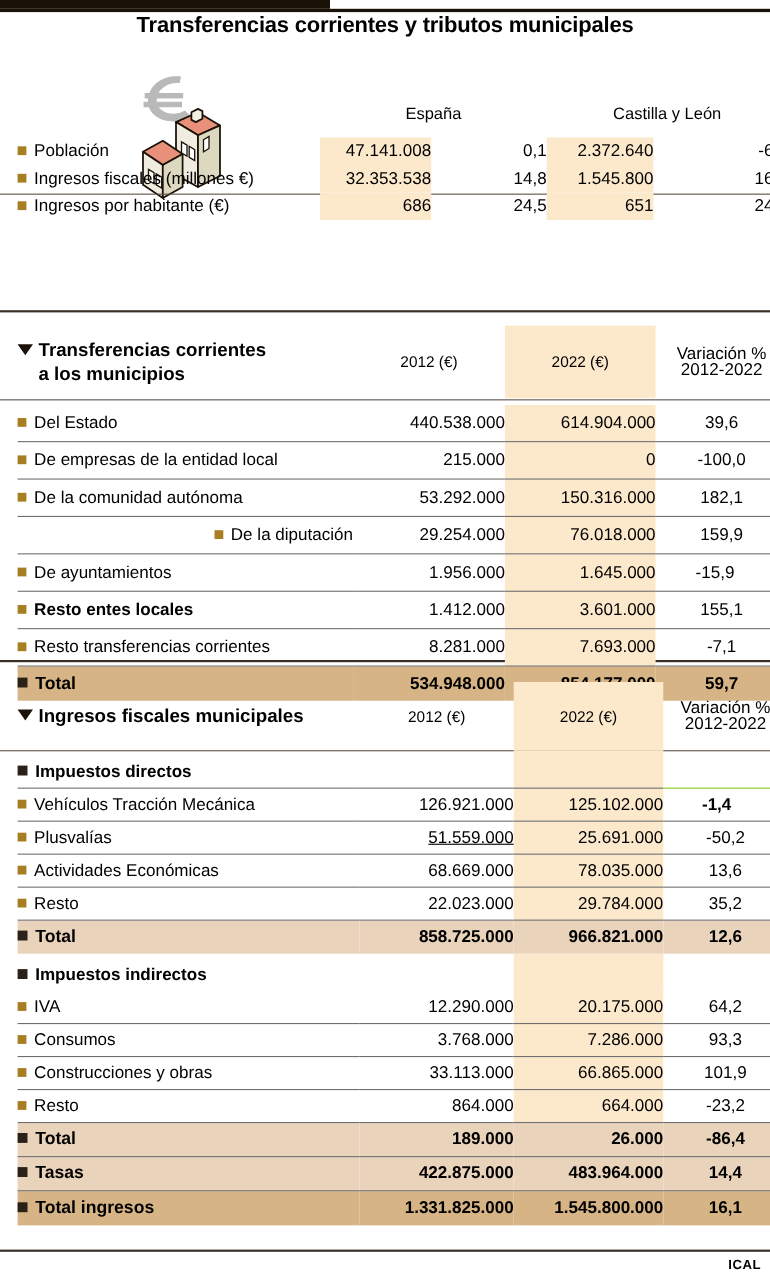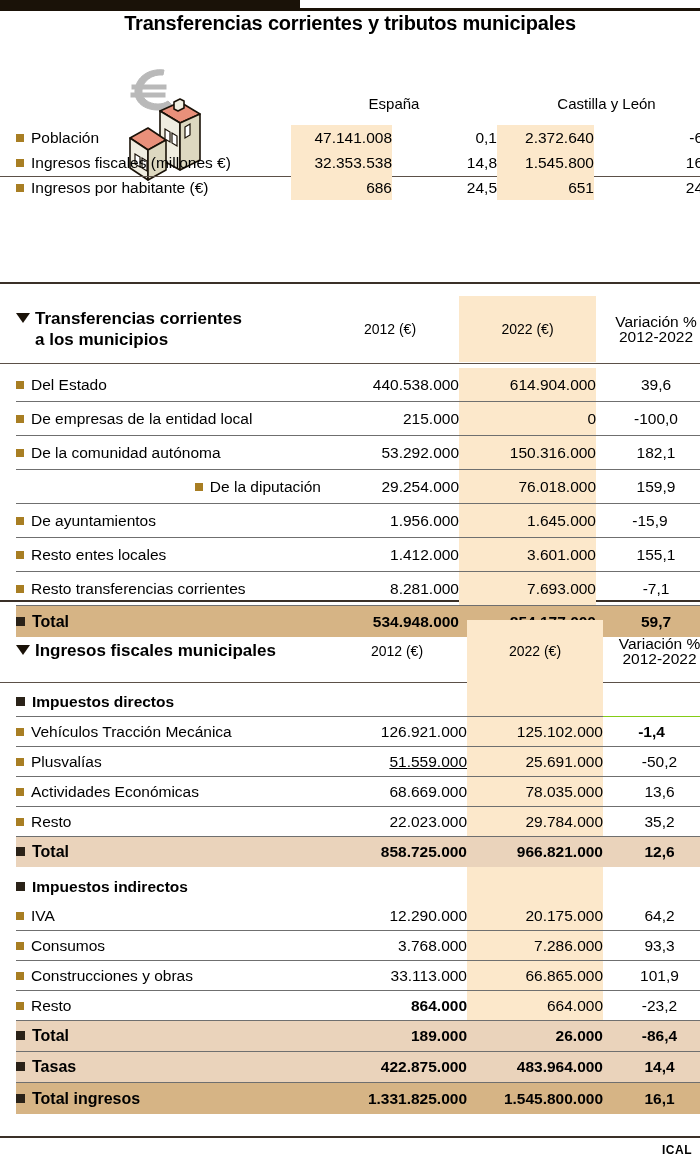--- a/index.html
+++ b/index.html
@@ -212,21 +212,21 @@
   </tr>
   <tr style="height:33px;">
     <td class="lbl" style="height:33px;border-top:1px solid #6f6f6f;">
       <span class="bullet"></span><span>De ayuntamientos</span>
     </td>
     <td class="num vline-dk" style="border-top:1px solid #6f6f6f;">1.956.000</td>
     <td class="num peach vline-dk" style="border-top:1px solid #6f6f6f;">1.645.000</td>
     <td class="num ctr vline-dk" style="border-top:1px solid #6f6f6f;padding-right:12px;">-15,9</td>
   </tr>
   <tr style="height:33px;">
-    <td class="lbl" style="height:33px;border-top:1px solid #6f6f6f;">
+    <td class="lbl" style="height:33px;border-top:1px solid #6f6f6f;font-weight:bold;">
       <span class="bullet"></span><span>Resto entes locales</span>
     </td>
     <td class="num vline-dk" style="border-top:1px solid #6f6f6f;">1.412.000</td>
     <td class="num peach vline-dk" style="border-top:1px solid #6f6f6f;">3.601.000</td>
     <td class="num ctr vline-dk" style="border-top:1px solid #6f6f6f;padding-right:0;">155,1</td>
   </tr>
   <tr style="height:33px;">
     <td class="lbl" style="height:33px;border-top:1px solid #6f6f6f;">
       <span class="bullet"></span><span>Resto transferencias corrientes</span>
     </td>
@@ -350,21 +350,21 @@
       <span class="bullet"></span><span>Construcciones y obras</span>
     </td>
     <td class="num vline-dk" style="border-top:1px solid #6f6f6f;">33.113.000</td>
     <td class="num peach vline-dk" style="border-top:1px solid #6f6f6f;">66.865.000</td>
     <td class="num ctr vline-dk" style="border-top:1px solid #6f6f6f;padding-right:0;">101,9</td>
   </tr>
   <tr style="height:29px;">
     <td class="lbl" style="height:29px;border-top:1px solid #6f6f6f;">
       <span class="bullet"></span><span>Resto</span>
     </td>
-    <td class="num vline-dk" style="border-top:1px solid #6f6f6f;font-weight:bold;">864.000</td>
+    <td class="num vline-dk" style="border-top:1px solid #6f6f6f;">864.000</td>
     <td class="num peach vline-dk" style="border-top:1px solid #6f6f6f;">664.000</td>
     <td class="num ctr vline-dk" style="border-top:1px solid #6f6f6f;padding-right:0;">-23,2</td>
   </tr>
   <tr style="height:30px;">
     <td class="lbl t3total bold" style="height:30px;border-top:1px solid #6f6f6f;font-size:16px;">
       <span class="bullet dark"></span><span>Total</span>
     </td>
     <td class="num t3total bold vline-dk" style="border-top:1px solid #6f6f6f;">189.000</td>
     <td class="num t3total bold vline-dk" style="border-top:1px solid #6f6f6f;">26.000</td>
     <td class="num ctr t3total bold vline-dk" style="border-top:1px solid #6f6f6f;padding-right:0;">-86,4</td>

